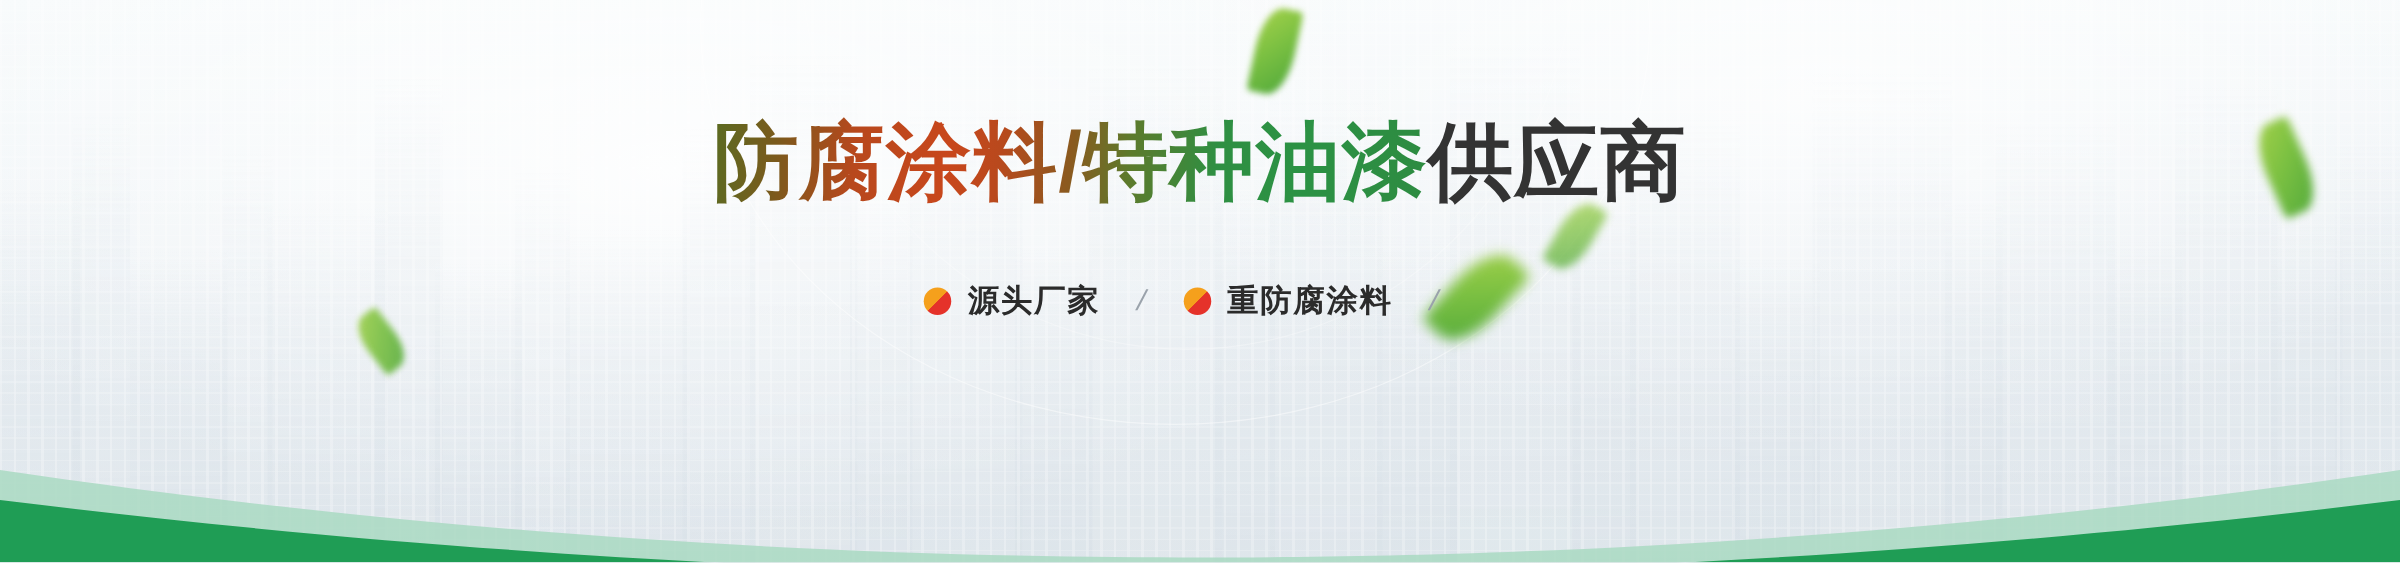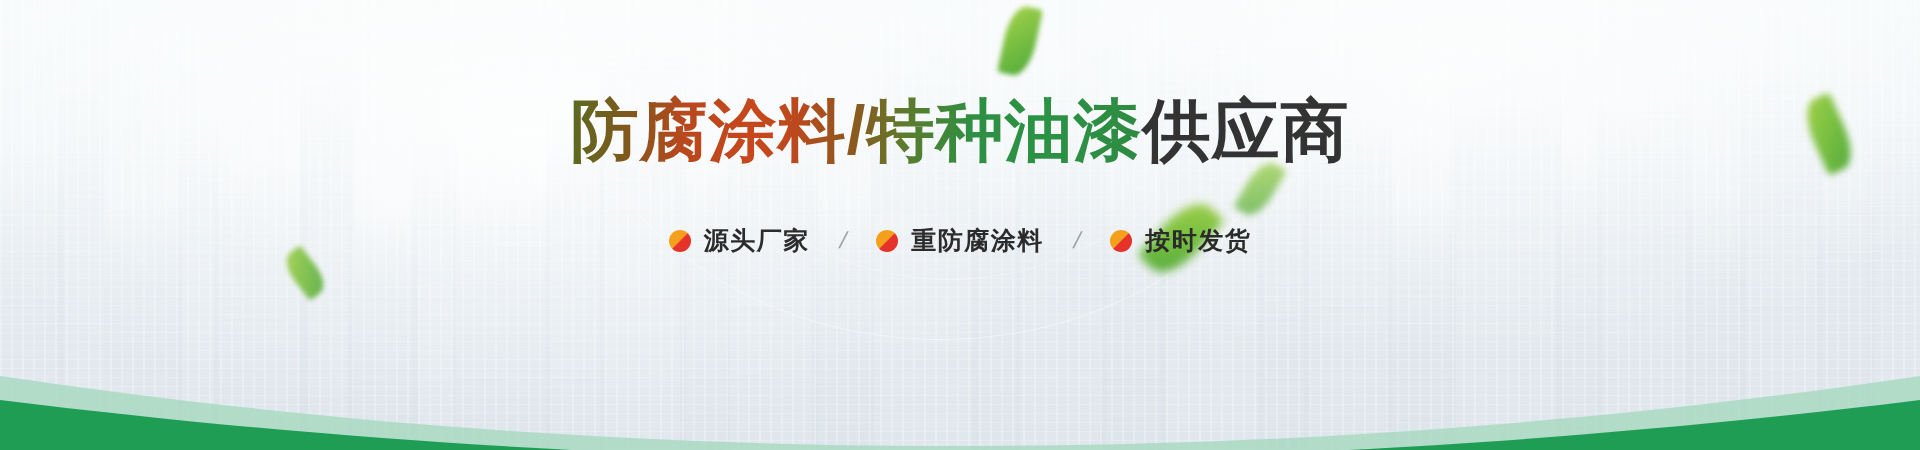--- a/index.html
+++ b/index.html
@@ -225,20 +225,16 @@
 
       <span class="sep">/</span>
 
       <div class="feature">
         <span class="dot"></span>
         <span class="feat-label">重防腐涂料</span>
       </div>
 
       <span class="sep">/</span>
 
-      <div class="feature">
-        <span class="dot"></span>
-        <span class="feat-label">按时发货</span>
-      </div>
 
     </div>
   </div>
 </div>
 
 </body></html>

